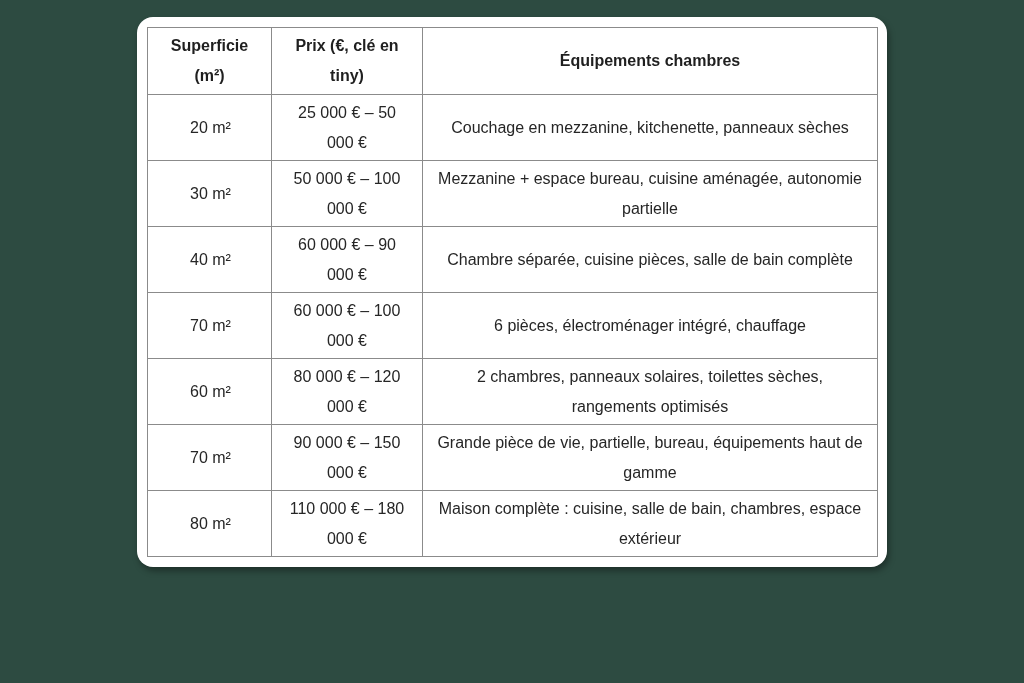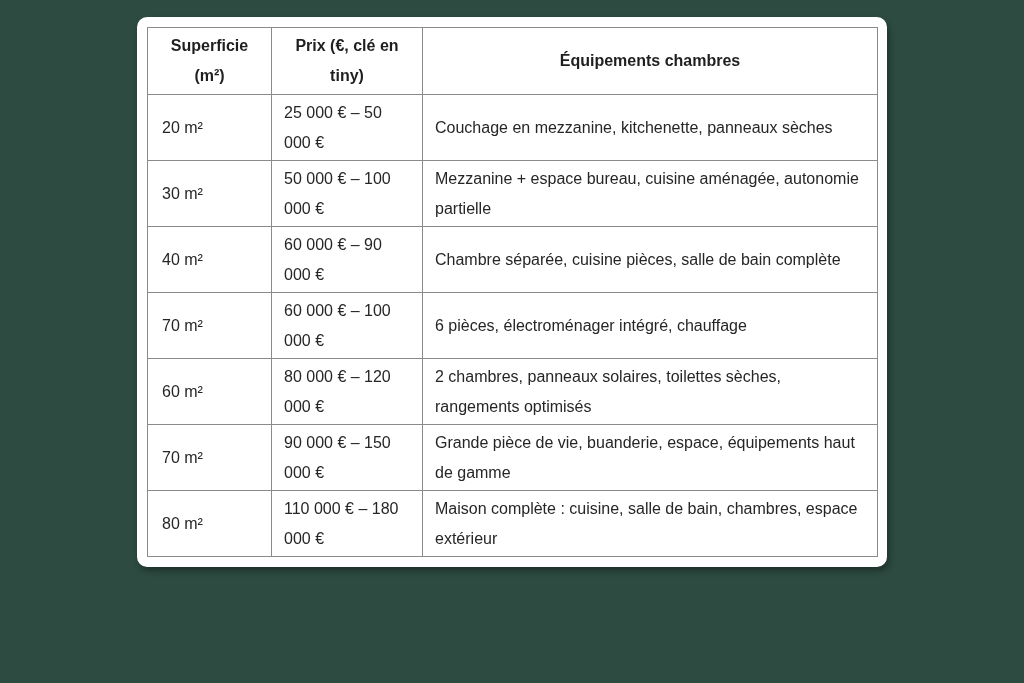--- a/index.html
+++ b/index.html
@@ -21,21 +21,21 @@
     font-size: 41px;
     line-height: 1.15;
     font-weight: 800;
     letter-spacing: 0.3px;
   }
   .table-card {
     width: 750px;
     margin: 17px auto 0 auto;
     box-sizing: border-box;
     background: #ffffff;
-    border-radius: 10px;
+    border-radius: 16px;
     padding: 10px;
     box-shadow: 2px 4px 6px rgba(0, 0, 0, 0.35);
   }
   table.price-table {
     width: 730px;
     border-collapse: collapse;
     table-layout: fixed;
     color: #262626;
     font-size: 16px;
     line-height: 30px;
@@ -48,21 +48,21 @@
   }
   .price-table th {
     height: 67px;
     font-weight: bold;
     text-align: center;
     padding: 2px 10px;
     color: #1f1f1f;
   }
   .price-table td {
     height: 66px;
-    text-align: left;
+    text-align: center;
     padding: 2px 12px;
   }
   .price-table td.c1 {
     padding-left: 14px;
   }
   col.col-superficie { width: 124px; }
   col.col-prix       { width: 151px; }
   col.col-equip      { width: 455px; }
 </style>
 </head>
@@ -107,21 +107,21 @@
           <td class="c3">6 pièces, électroménager intégré, chauffage</td>
         </tr>
         <tr>
           <td class="c1">60 m²</td>
           <td class="c2">80 000 € – 120 000 €</td>
           <td class="c3">2 chambres, panneaux solaires, toilettes sèches, rangements optimisés</td>
         </tr>
         <tr>
           <td class="c1">70 m²</td>
           <td class="c2">90 000 € – 150 000 €</td>
-          <td class="c3">Grande pièce de vie, buanderie, espace, équipements haut de gamme</td>
+          <td class="c3">Grande pièce de vie, partielle, bureau, équipements haut de gamme</td>
         </tr>
         <tr>
           <td class="c1">80 m²</td>
           <td class="c2">110 000 € – 180 000 €</td>
           <td class="c3">Maison complète : cuisine, salle de bain, chambres, espace extérieur</td>
         </tr>
       </tbody>
     </table>
   </div>
 

